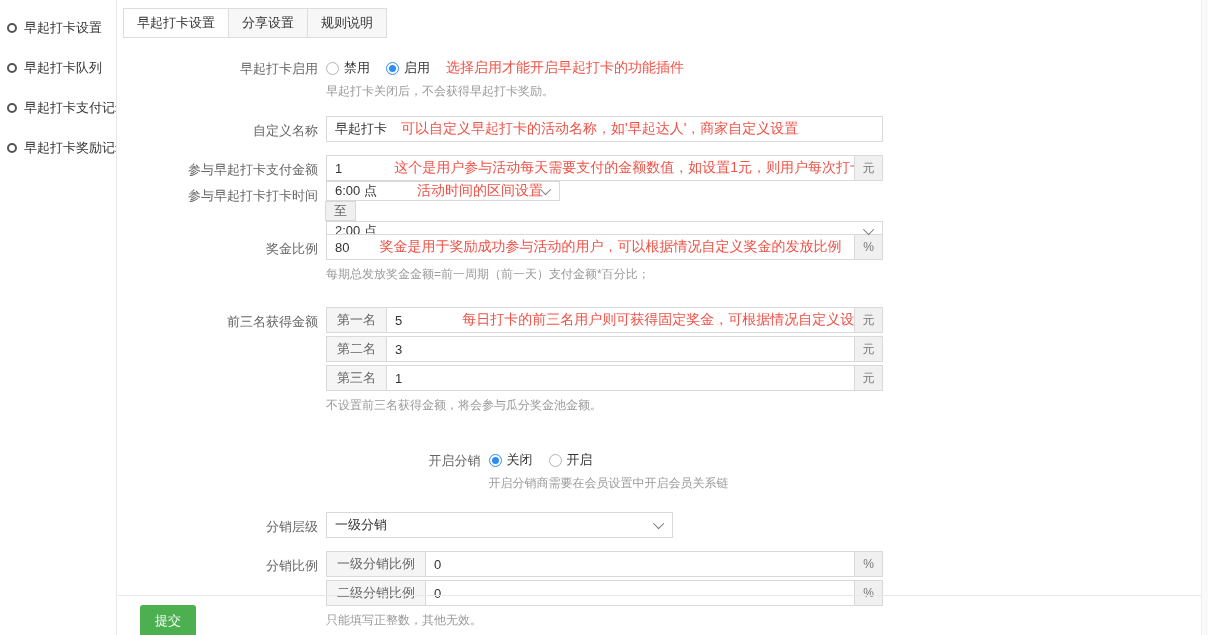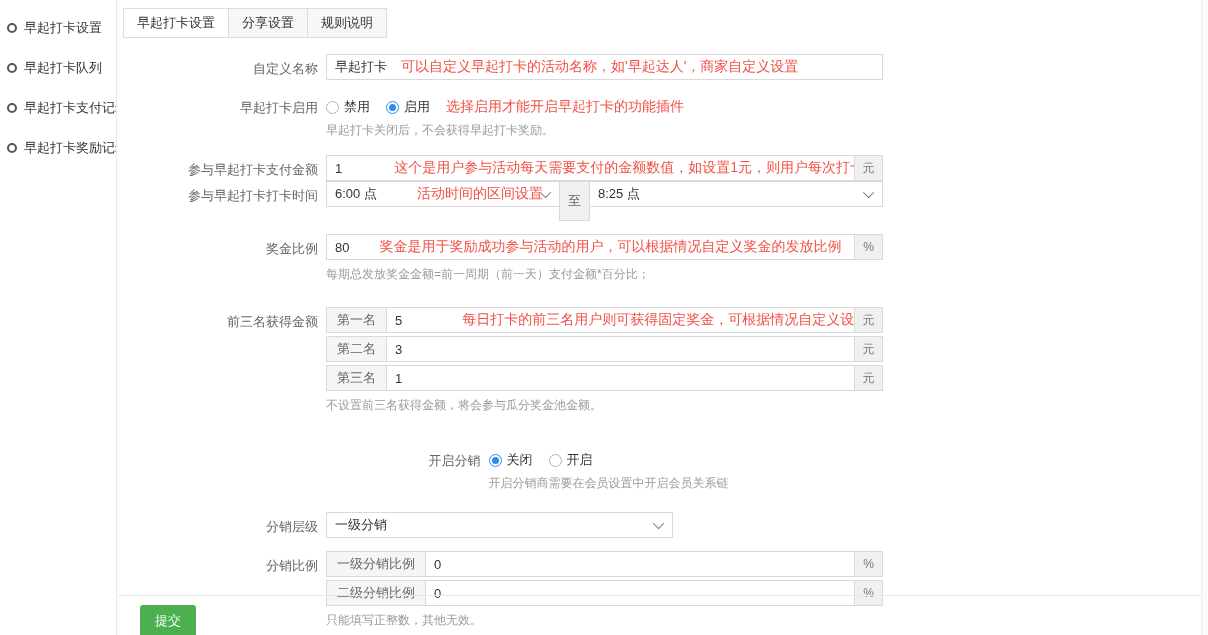--- a/index.html
+++ b/index.html
@@ -70,21 +70,21 @@
   }
   .select {
     display:flex; align-items:center; height:26px;
     border:1px solid #d9d9d9; background:#fff; padding:0 8px; cursor:pointer;
   }
   .chevron {
     margin-left:auto; width:8px; height:8px; flex:none;
     border-left:1.5px solid #777; border-bottom:1.5px solid #777;
     transform:rotate(-45deg) translateY(-2px);
   }
-  .time-row { display:flex; align-items:stretch; height:40px; }
+  .time-row { display:flex; align-items:stretch; height:40px;flex-direction:column; }
   .sel-start { width:234px; }
   .sep-addon {
     width:31px; margin:0 -1px; display:flex; align-items:center; justify-content:center;
     background:#f0f0f0; border:1px solid #d9d9d9; color:#666; z-index:1;
   }
   .sel-end { flex:1; }
   .gap-sm { margin-left:14px; }
   .gap-md { margin-left:30px; }
   .gap-lg { margin-left:52px; }
   .gap-xl { margin-left:60px; }
@@ -138,50 +138,50 @@
 <div class="content">
 
   <div class="tabs">
     <div class="tab active">早起打卡设置</div>
     <div class="tab">分享设置</div>
     <div class="tab">规则说明</div>
   </div>
 
   <div class="form">
 
-    <div class="form-row mb-13">
-      <div class="form-label">自定义名称</div>
-      <div class="ctl-area">
-        <div class="group">
-          <div class="g-input">
-            <span>早起打卡</span>
-            <span class="hint-red gap-sm">可以自定义早起打卡的活动名称，如'早起达人'，商家自定义设置</span>
-          </div>
-        </div>
-      </div>
-    </div>
-
     <div class="form-row mb-16">
       <div class="form-label">早起打卡启用</div>
       <div class="ctl-area">
         <div class="radio-line">
           <span class="radio">
             <span class="radio-circle"></span>
             <span>禁用</span>
           </span>
           <span class="radio">
             <span class="radio-circle on"></span>
             <span>启用</span>
           </span>
           <span class="hint-red">选择启用才能开启早起打卡的功能插件</span>
         </div>
         <div class="help">早起打卡关闭后，不会获得早起打卡奖励。</div>
       </div>
     </div>
 
+    <div class="form-row mb-13">
+      <div class="form-label">自定义名称</div>
+      <div class="ctl-area">
+        <div class="group">
+          <div class="g-input">
+            <span>早起打卡</span>
+            <span class="hint-red gap-sm">可以自定义早起打卡的活动名称，如'早起达人'，商家自定义设置</span>
+          </div>
+        </div>
+      </div>
+    </div>
+
     <div class="form-row mb-15">
       <div class="form-label">参与早起打卡支付金额</div>
       <div class="ctl-area">
         <div class="group">
           <div class="g-input">
             <span>1</span>
             <span class="hint-red gap-lg">这个是用户参与活动每天需要支付的金额数值，如设置1元，则用户每次打卡的需要支付1元</span>
           </div>
           <div class="g-suffix">元</div>
         </div>
@@ -192,21 +192,21 @@
       <div class="form-label">参与早起打卡打卡时间</div>
       <div class="ctl-area">
         <div class="time-row">
           <div class="select sel-start">
             <span>6:00 点</span>
             <span class="hint-red gap-t">活动时间的区间设置</span>
             <span class="chevron"></span>
           </div>
           <div class="sep-addon">至</div>
           <div class="select sel-end">
-            <span>8:25 点</span>
+            <span>2:00 点</span>
             <span class="chevron"></span>
           </div>
         </div>
       </div>
     </div>
 
     <div class="form-row mb-24">
       <div class="form-label">奖金比例</div>
       <div class="ctl-area">
         <div class="group">

